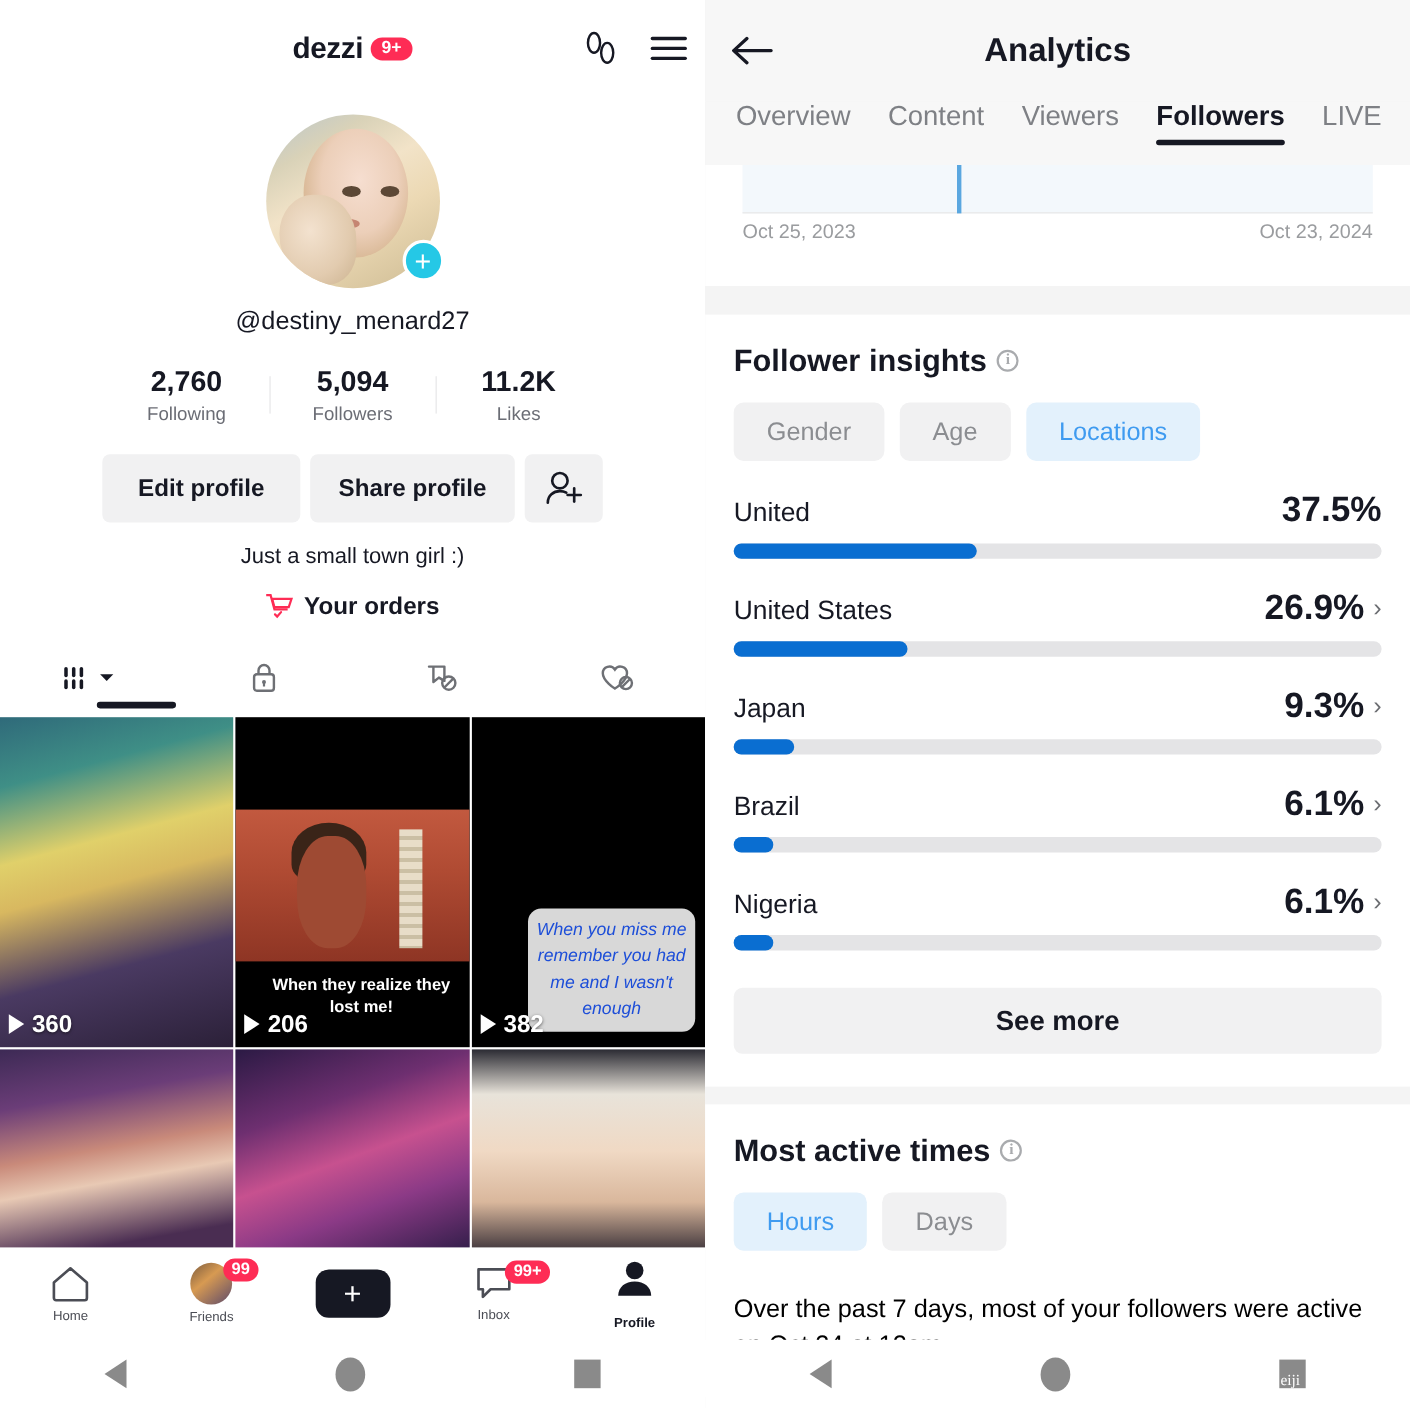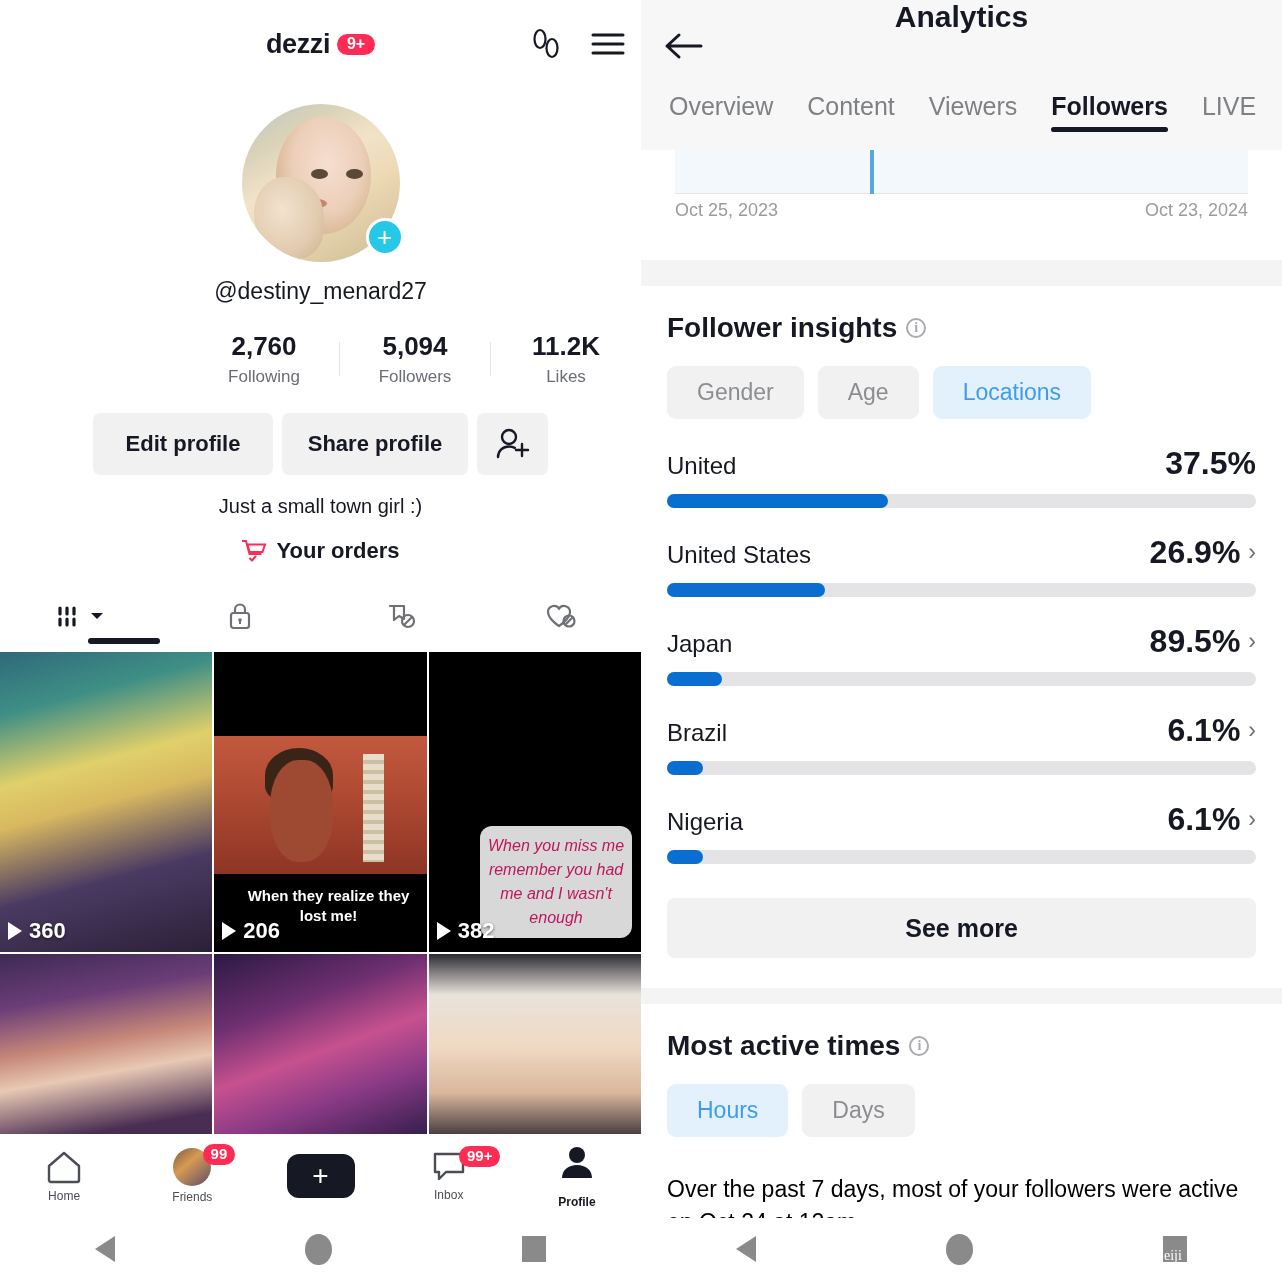--- a/index.html
+++ b/index.html
@@ -61,21 +61,21 @@
     position: absolute; right: -4px; bottom: 6px; width: 38px; height: 38px;
     border-radius: 50%; background: #25C8E6; border: 3px solid #fff;
     display: flex; align-items: center; justify-content: center;
     color: #fff; font-size: 26px; font-weight: 300; line-height: 1;
   }
   .handle {
     text-align: center; font-size: 23px; color: #161823;
     margin-top: 16px; font-weight: 400;
   }
   .stats {
-    display: flex; justify-content: flex-end; align-items: center;
+    display: flex; justify-content: center; align-items: center;
     margin-top: 26px; gap: 0;
   }
   .stat { width: 150px; text-align: center; }
   .stat-num { font-size: 26px; font-weight: 700; color: #161823; }
   .stat-lbl { font-size: 17px; color: #6b6d75; margin-top: 5px; }
   .stat-div { width: 1px; height: 34px; background: #e4e4e6; }
 
   .btn-row {
     display: flex; justify-content: center; gap: 9px; margin-top: 26px;
   }
@@ -115,21 +115,21 @@
   .play-tri {
     width: 0; height: 0; border-left: 14px solid #fff;
     border-top: 9px solid transparent; border-bottom: 9px solid transparent;
   }
   .cap {
     position:absolute; left:16px; right:0; bottom:0; color:#fff; font-size:15px;
     text-align:center; padding:6px 4px 26px; line-height:1.35; font-weight:600;
   }
   .cap2 {
     position:absolute; left:24%; top:58%; width:72%; background:#d8d8d8;
-    color:#be185d; font-style:italic; font-size:16px; text-align:center;
+    color:#1d4ed8; font-style:italic; font-size:16px; text-align:center;
     padding:8px 6px; border-radius:12px; line-height:1.5;
   }
   .th1 { background: linear-gradient(165deg,#2f6a7a 0%,#3f8f86 18%,#e0d06a 38%,#d8b860 50%,#4a3a62 72%,#2b2038 100%); }
   .th2 { background:#000; }
   .th2-img { position:absolute; left:0; right:0; top:28%; height:46%;
     background: linear-gradient(180deg,#c2593f 0%,#b04b33 40%,#8e3524 100%); }
   .th2-face { position:absolute; left:26%; top:36%; width:30%; height:34%;
     border-radius:44%; background:#9e4a33; }
   .th2-hair { position:absolute; left:24%; top:32%; width:32%; height:18%;
     border-radius:50% 50% 30% 30%; background:#3a2418; }
@@ -179,21 +179,21 @@
   .sys-rec-txt { position:absolute; left:1px; bottom:-2px; color:#fff;
     font-size:14px; font-family:"Liberation Serif", serif; }
 
   
   .right-pane {
     position: relative; width: 641px; height: 1280px;
     background: #f4f4f4; overflow: hidden;
   }
   .an-header {
     height: 92px; background:#f7f7f7; position: relative;
-    display:flex; justify-content:center;
+    display:flex; align-items:center; justify-content:center;
   }
   .an-back { position:absolute; left: 22px; top:50%; transform: translateY(-50%); }
   .an-title { font-size: 30px; font-weight: 700; color: #161823; }
   .an-tabs {
     height: 58px; background:#f7f7f7; display:flex; align-items:flex-start;
     padding-left: 28px; gap: 34px; position: relative;
   }
   .an-tab { font-size: 25px; color:#7e8085; padding-bottom: 11px; position: relative; }
   .an-tab.active { color:#161823; font-weight: 700; }
   .an-tab.active::after {
@@ -523,21 +523,21 @@
               </span>
             </div>
             <div class="track" style="background: rgb(228, 228, 230);">
               <div class="fill" style="width: 26.9%; background: rgb(10, 110, 209);"></div>
             </div>
           </div>
           <div class="loc-row">
             <div class="loc-head">
               <span class="loc-name">Japan</span>
               <span class="loc-right">
-                <span class="loc-pct">89.5%</span>
+                <span class="loc-pct">9.3%</span>
                 <span class="chev">›</span>
               </span>
             </div>
             <div class="track" style="background: rgb(228, 228, 230);">
               <div class="fill" style="width: 9.3%; background: rgb(10, 110, 209);"></div>
             </div>
           </div>
           <div class="loc-row">
             <div class="loc-head">
               <span class="loc-name">Brazil</span>

